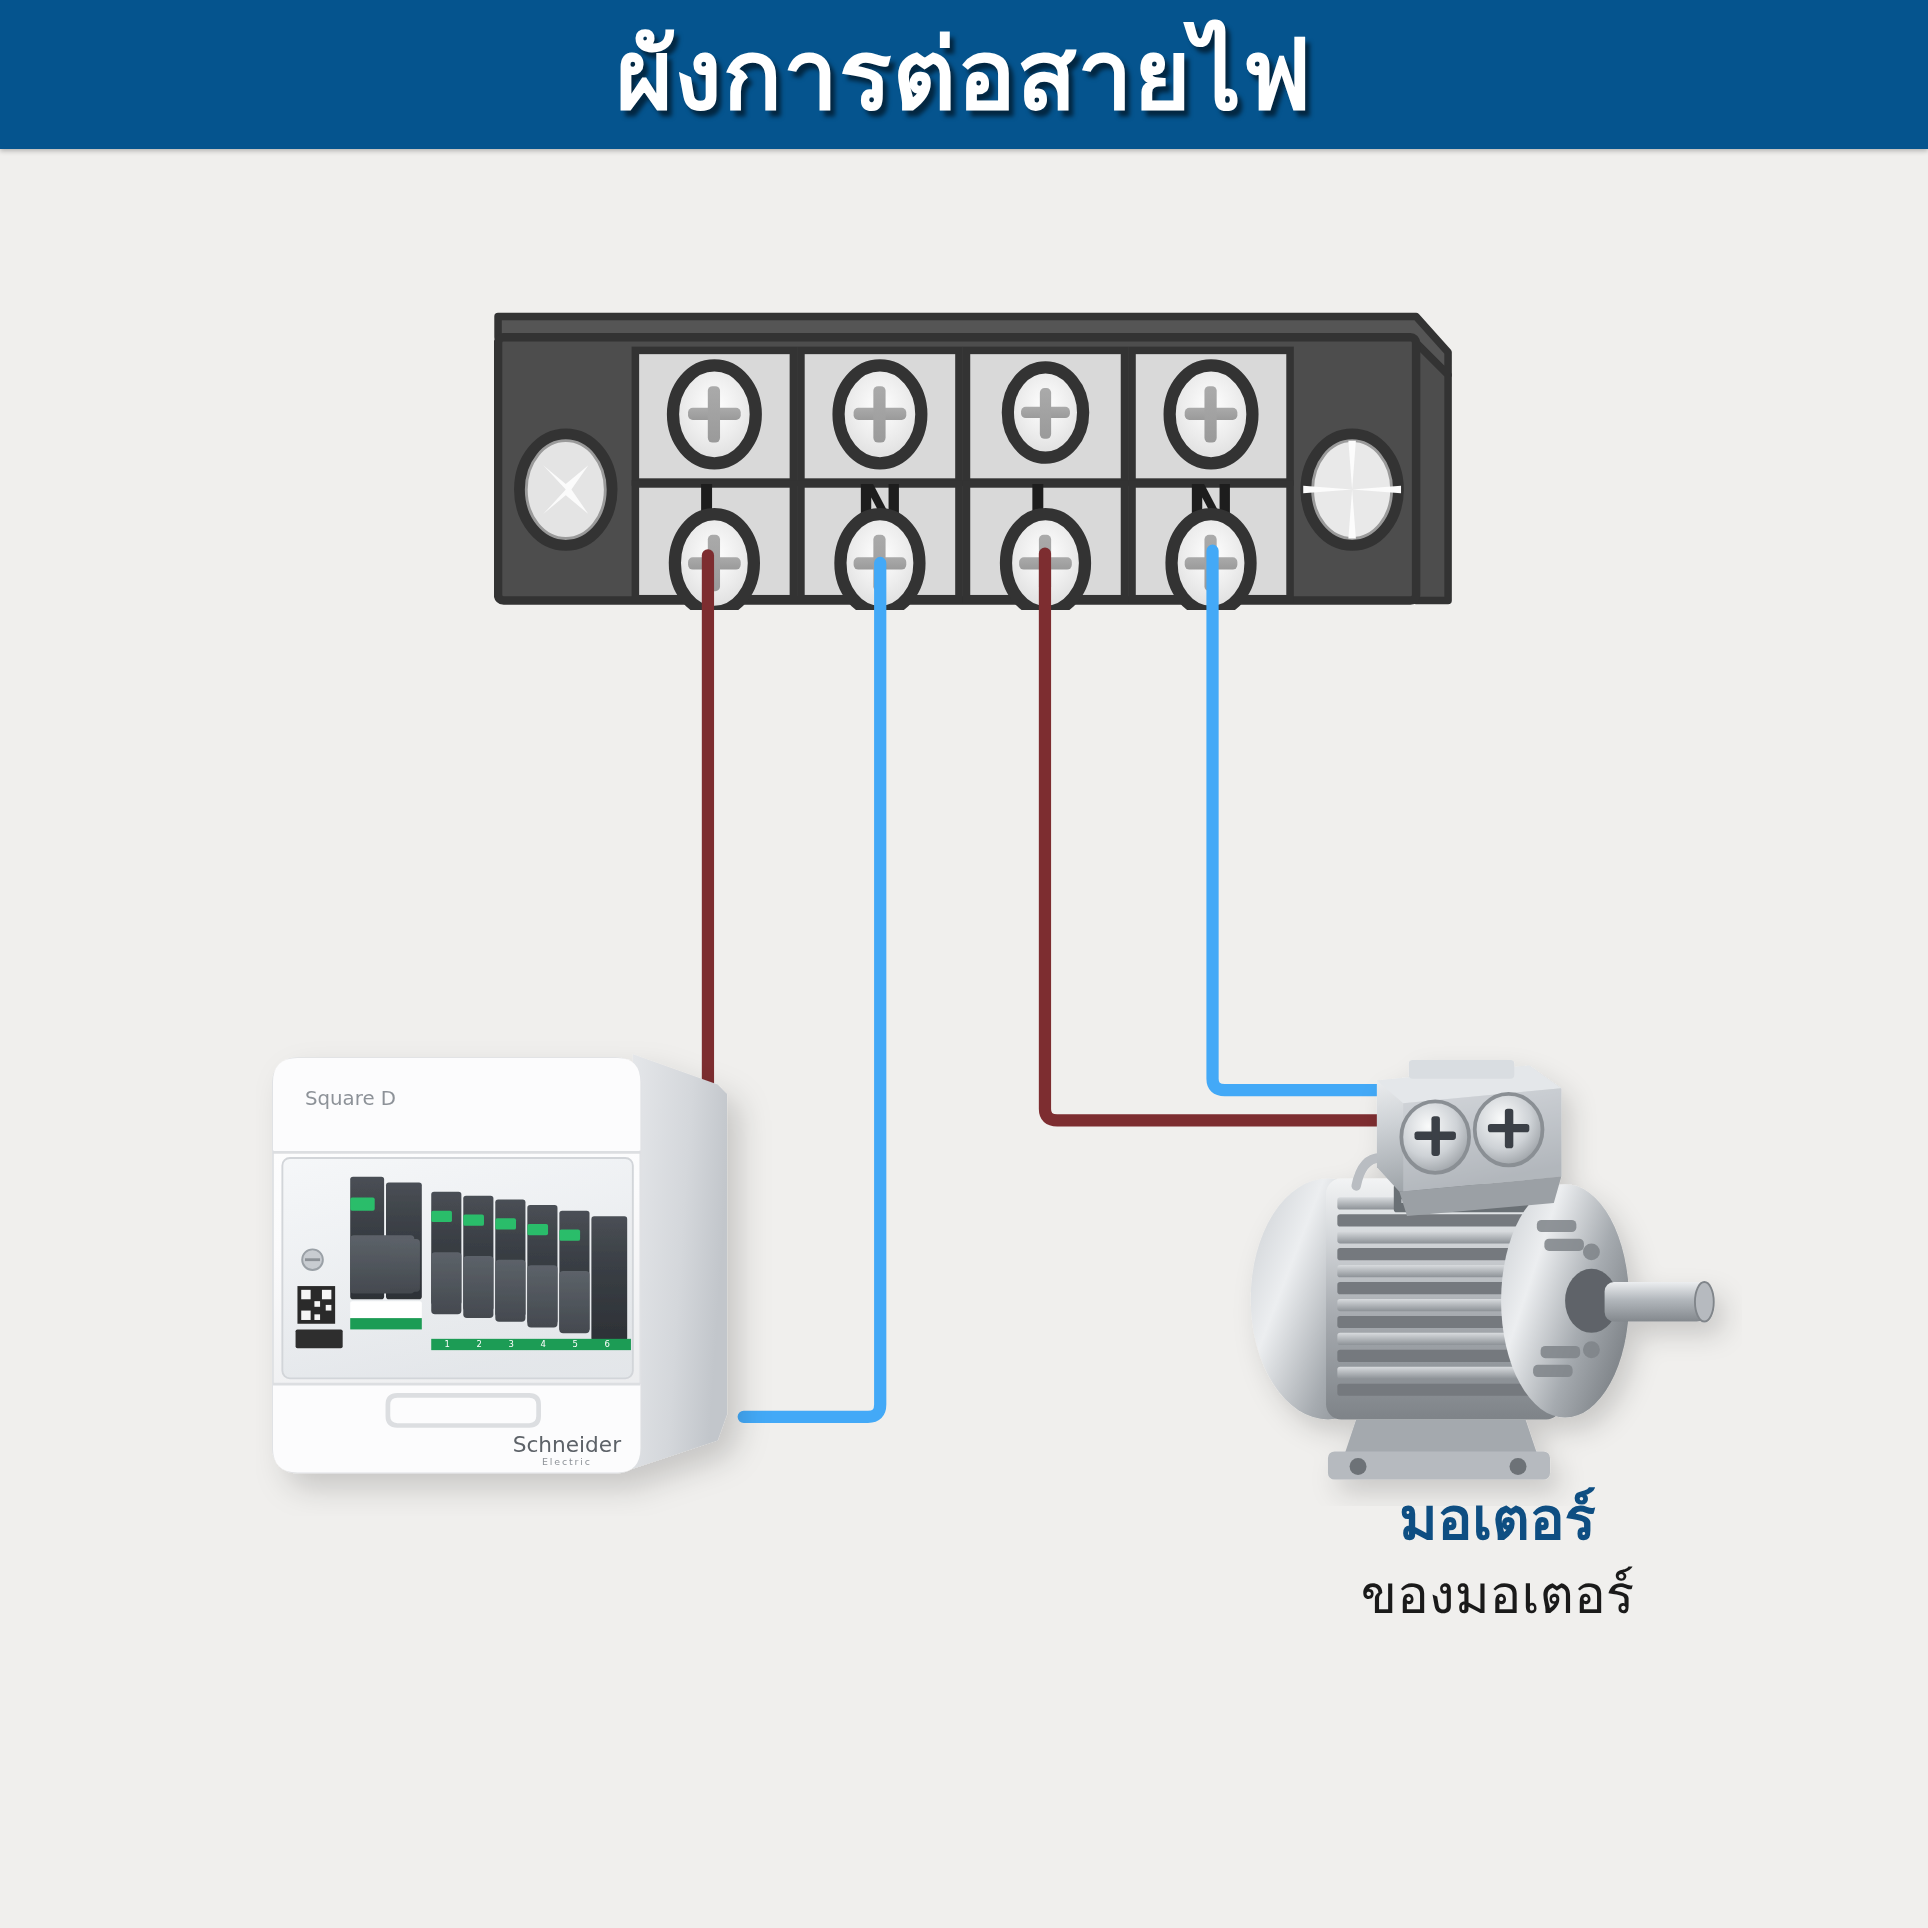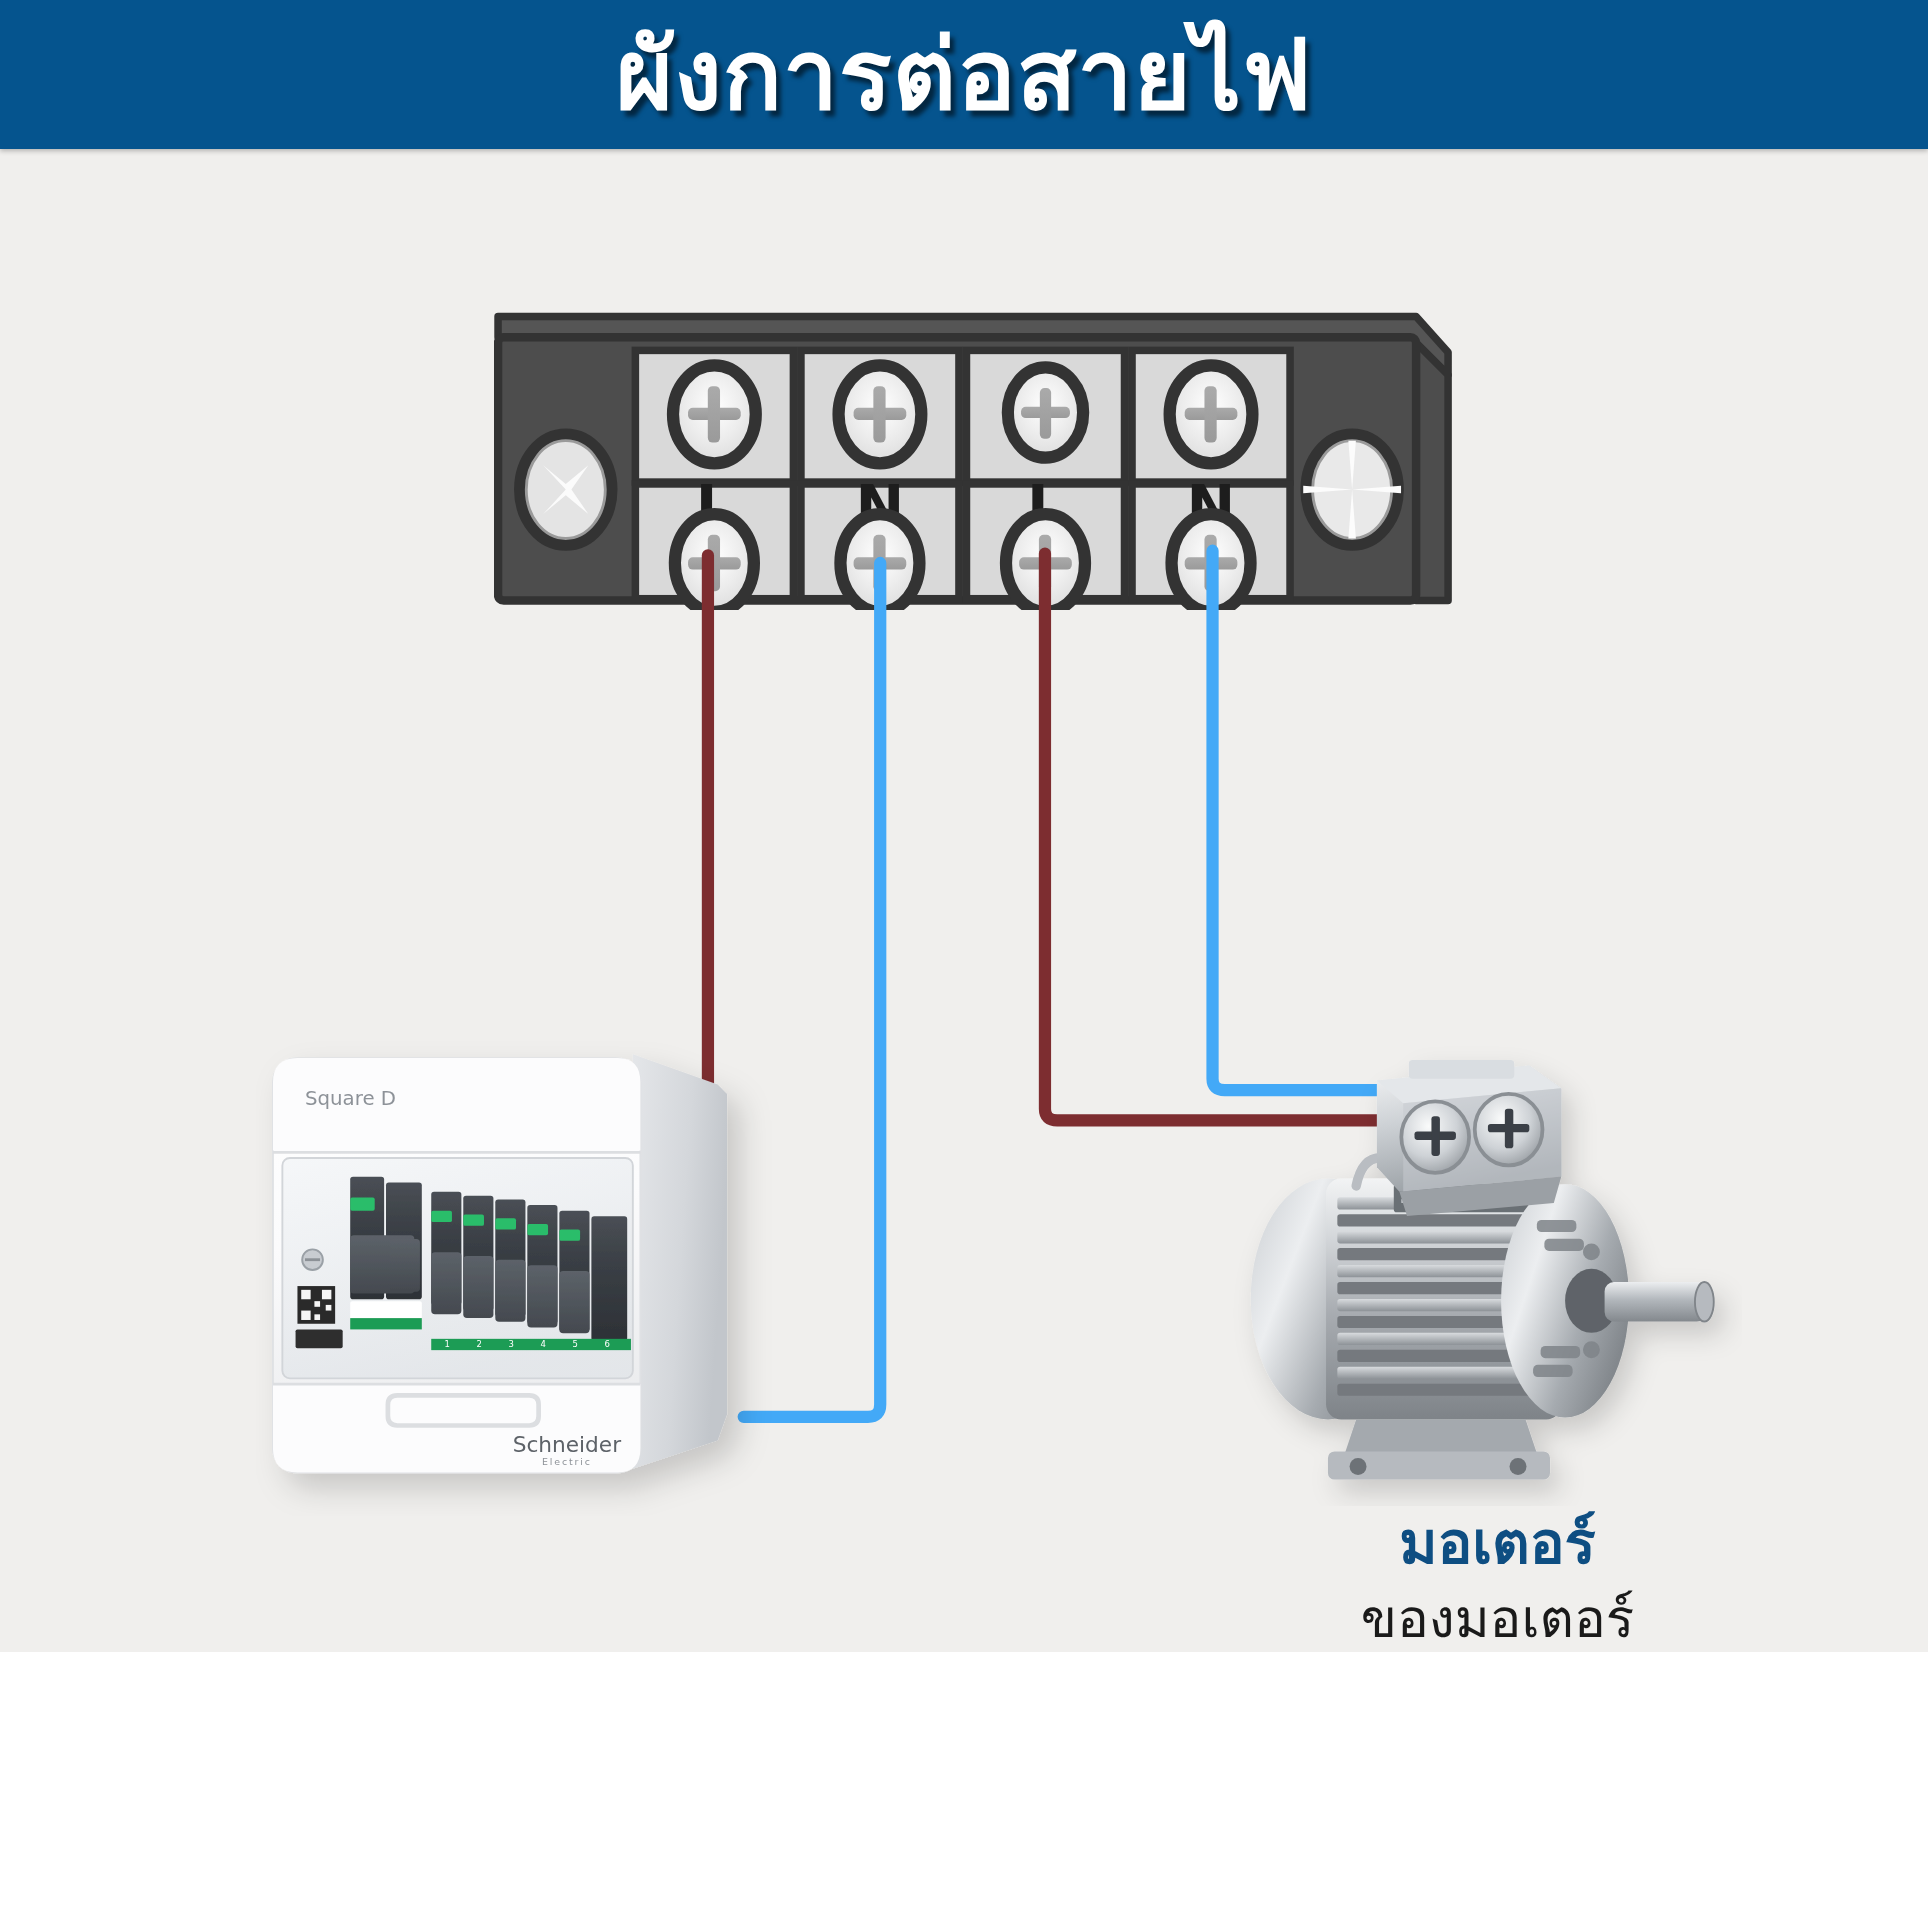--- a/index.html
+++ b/index.html
@@ -10,21 +10,21 @@
   body {
     width: 1928px;
     height: 1928px;
     font-family: "DejaVu Sans", "Liberation Sans", sans-serif;
     overflow: hidden;
   }
 
   #page {
     position: relative;
     width: 1928px;
-    height: 1652px;
+    height: 1928px;
     background: #f0efed;
     overflow: hidden;
   }
 
   
   .header-bar {
     position: absolute;
     left: 0; top: 0;
     width: 1928px;
     height: 149px;
@@ -75,21 +75,21 @@
     width: 527px;
     height: 480px;
   }
 
   
   .caption {
     position: absolute;
     text-align: center;
   }
   .caption-left  { left: 113px;  top: 1518px; width: 734px; }
-  .caption-right { left: 1168px; top: 1483px; width: 659px; margin-top: 24px; }
+  .caption-right { left: 1168px; top: 1483px; width: 659px; }
 
   .caption-title {
     color: #0e4e82;
     font-size: 58px;
     font-weight: bold;
     line-height: 1.25;
     margin: 0 0 5.6px 0;
     white-space: nowrap;
   }
   .caption-line {

